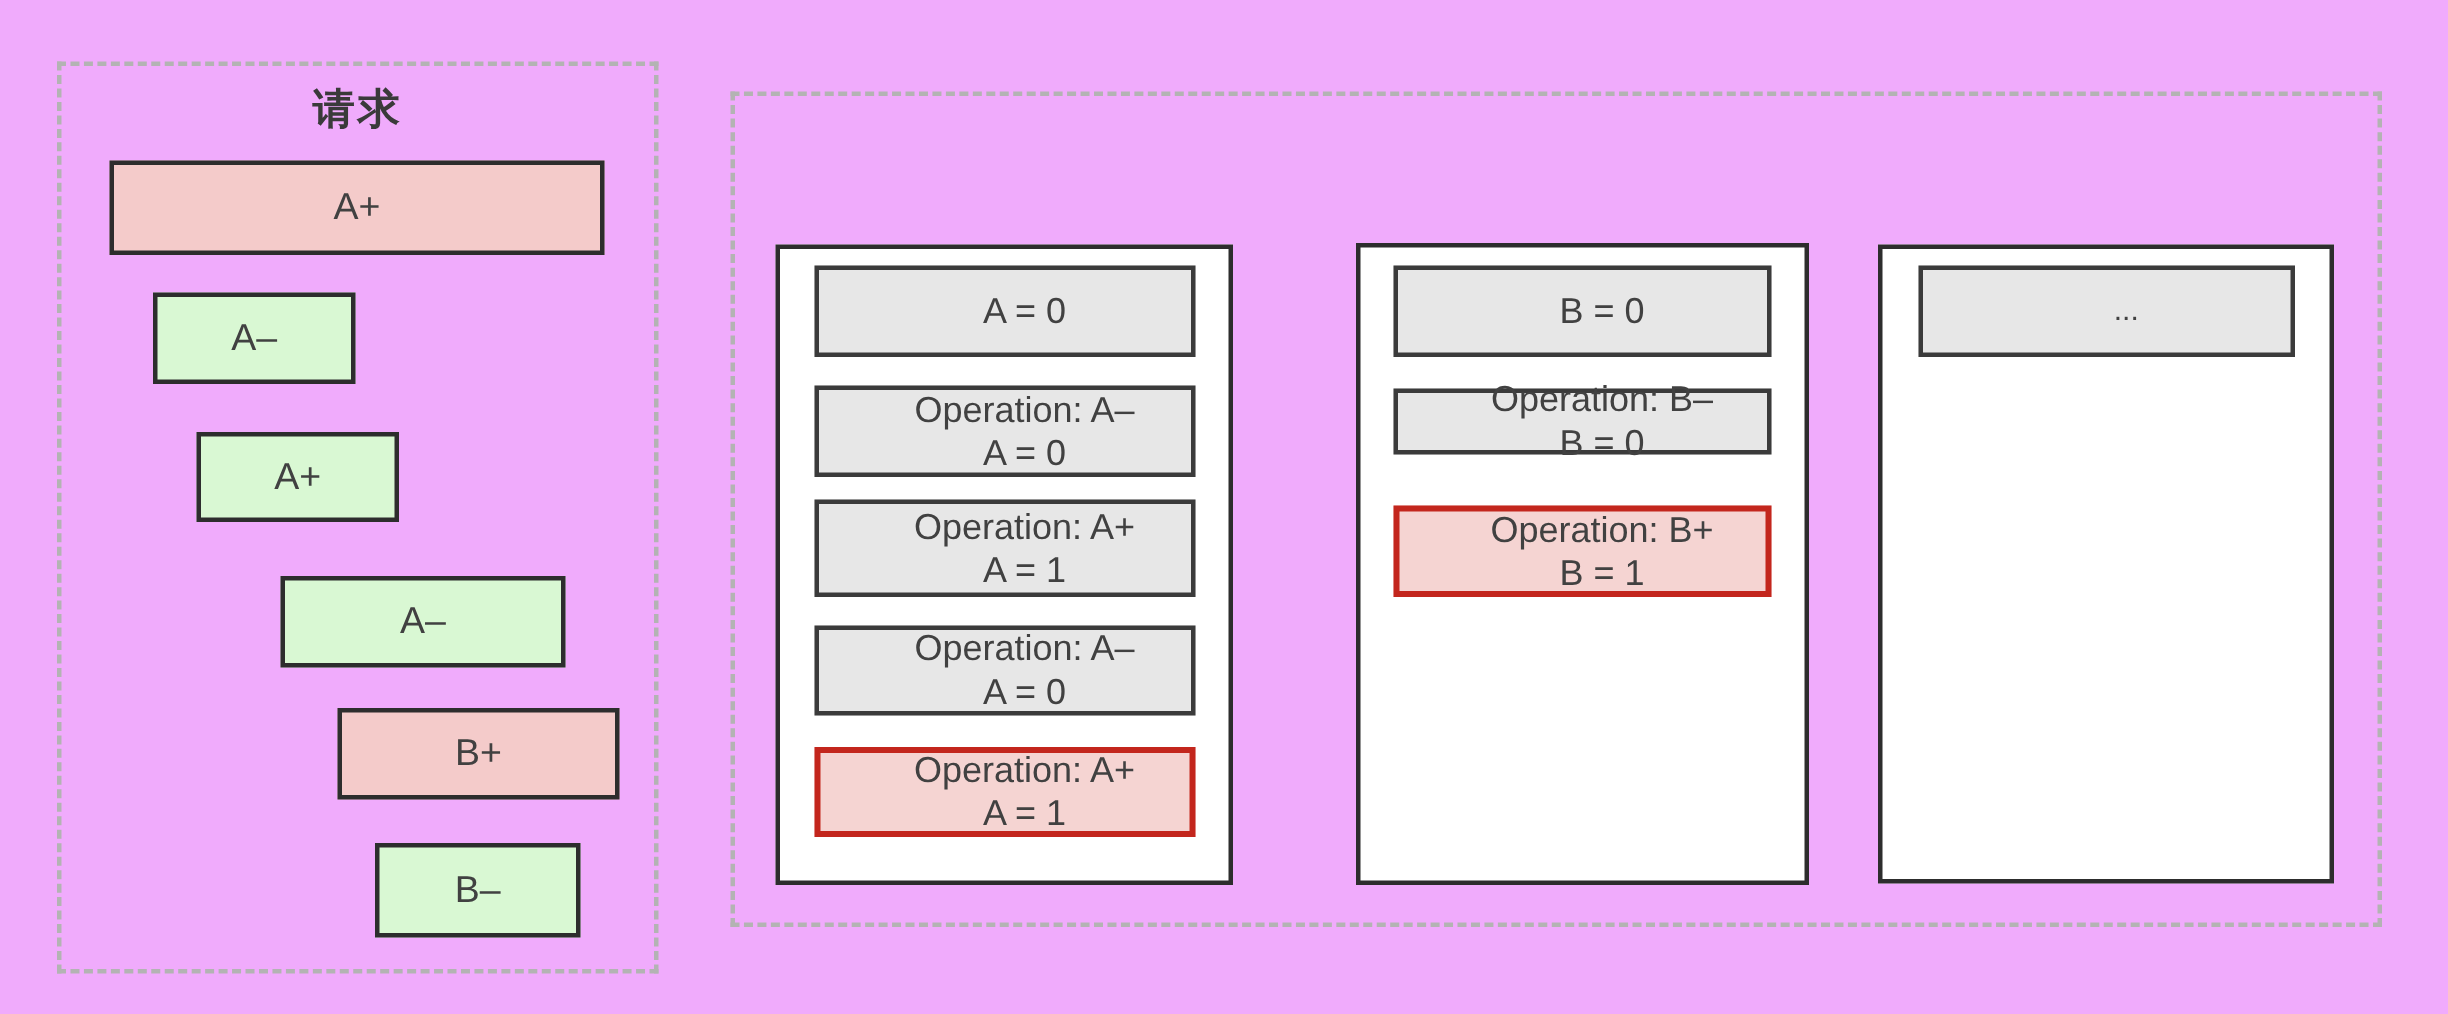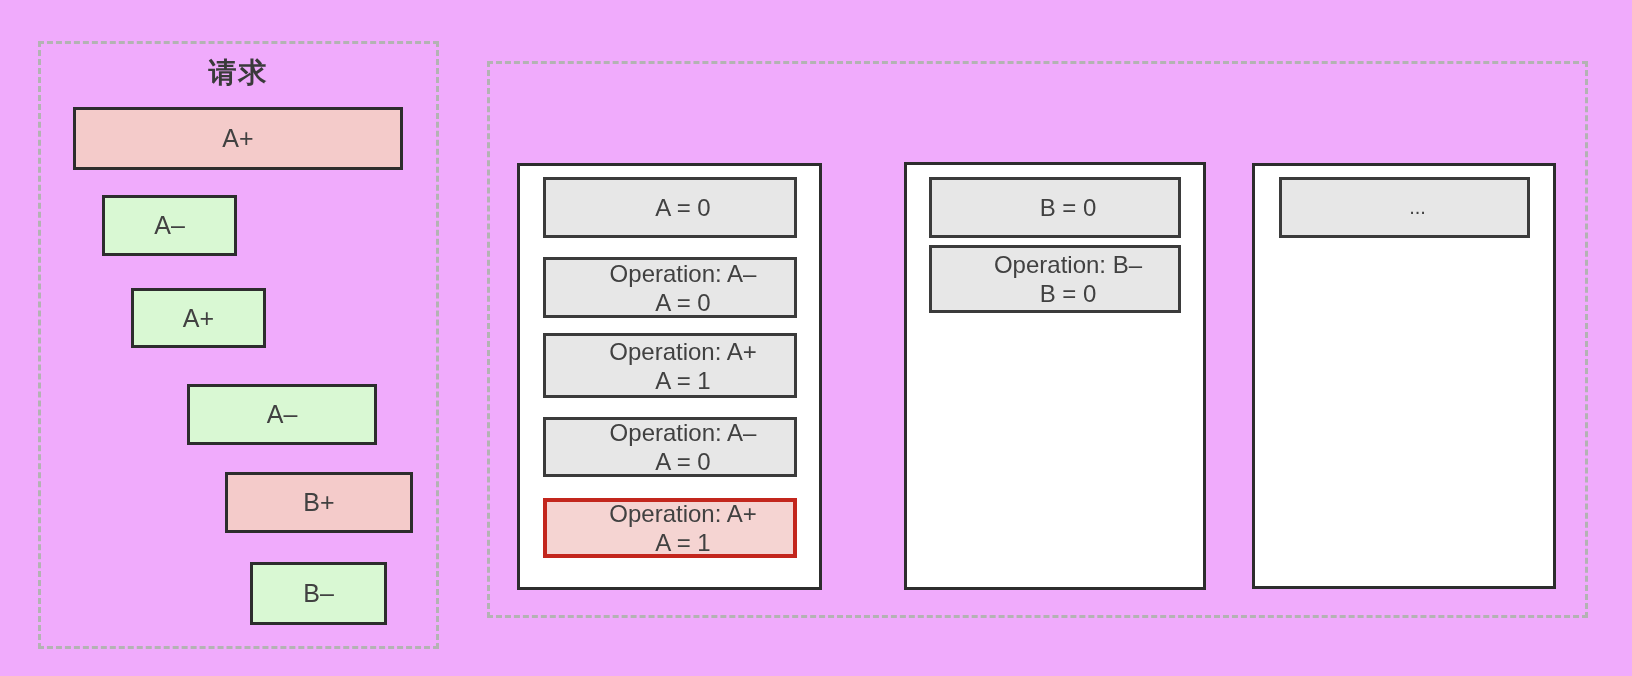--- a/index.html
+++ b/index.html
@@ -107,23 +107,27 @@
     <div class="db-row red" style="left:23px;top:332px;width:254px;height:60px;">
       <span>Operation: A+</span>
       <span>A = 1</span>
     </div>
   </div>
 
   <div class="db-col" style="left:880px;top:162px;width:302px;height:428px;margin-left:24px;">
     <div class="db-row" style="left:22px;top:12px;width:252px;height:61px;">
       <span>B = 0</span>
     </div>
-    <div class="db-row" style="left:22px;top:80px;width:252px;height:68px;">
+    <div class="db-row" style="left:22px;top:94px;width:252px;height:44px;">
       <span>Operation: B–</span>
       <span>B = 0</span>
+    </div>
+    <div class="db-row red" style="left:22px;top:172px;width:252px;height:61px;">
+      <span>Operation: B+</span>
+      <span>B = 1</span>
     </div>
   </div>
 
   <div class="db-col" style="left:1252px;top:163px;width:304px;height:426px;">
     <div class="db-row" style="left:24px;top:11px;width:251px;height:61px;font-size:20px;">
       <span>...</span>
     </div>
   </div>
 
 </div>

